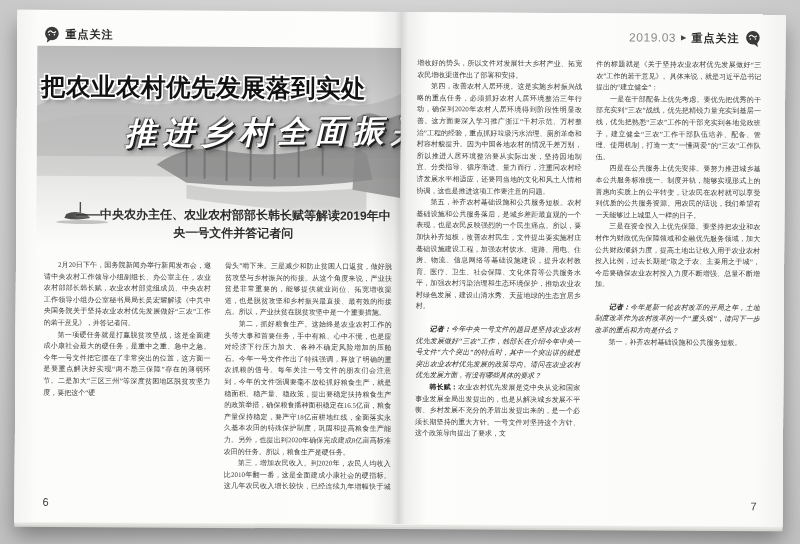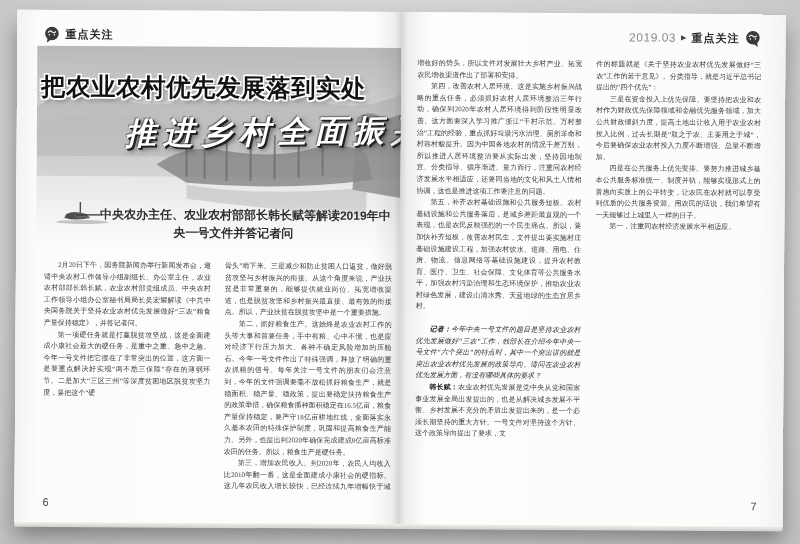--- a/index.html
+++ b/index.html
@@ -109,21 +109,21 @@
         <line x1="44" y1="156" x2="44" y2="168" stroke="#4d4d4d" stroke-width="1.4"></line>
         <ellipse cx="46" cy="176" rx="26" ry="2" fill="#8f8f8f" opacity="0.5"></ellipse>
       </svg>
       <div class="hero-title1">把农业农村优先发展落到实处</div>
       <div class="hero-title2">推进乡村全面振兴</div>
       <div class="hero-subtitle">——中央农办主任、农业农村部部长韩长赋等解读2019年中央一号文件并答记者问</div>
     </div>
 
     <div class="cols lp-cols">
       <div class="col">
-          <p class="para">2月20日下午，国务院新闻办举行新闻发布会，邀请中央农村工作领导小组副组长、办公室主任，农业农村部部长韩长赋，农业农村部党组成员、中央农村工作领导小组办公室秘书局局长吴宏耀解读《中共中央国务院关于坚持农业农村优先发展做好“三农”粮食产量保持稳定》，并答记者问。</p>
+          <p class="para">2月20日下午，国务院新闻办举行新闻发布会，邀请中央农村工作领导小组副组长、办公室主任，农业农村部部长韩长赋，农业农村部党组成员、中央农村工作领导小组办公室秘书局局长吴宏耀解读《中共中央国务院关于坚持农业农村优先发展做好“三农”工作的若干意见》，并答记者问。</p>
           <p class="para">第一项硬任务就是打赢脱贫攻坚战，这是全面建成小康社会最大的硬任务，是重中之重、急中之急。今年一号文件把它摆在了非常突出的位置，这方面一是要重点解决好实现“两不愁三保障”存在的薄弱环节。二是加大“三区三州”等深度贫困地区脱贫攻坚力度，要把这个“硬</p>
         </div>
       <div class="col">
           <p class="para noindent">骨头”啃下来。三是减少和防止贫困人口返贫，做好脱贫攻坚与乡村振兴的衔接。从这个角度来说，产业扶贫是非常重要的，能够提供就业岗位、拓宽增收渠道，也是脱贫攻坚和乡村振兴最直接、最有效的衔接点。所以，产业扶贫在脱贫攻坚中是一个重要措施。</p>
           <p class="para">第二，抓好粮食生产。这始终是农业农村工作的头等大事和首要任务，手中有粮、心中不慌，也是应对经济下行压力加大、各种不确定风险增加的压舱石。今年一号文件作出了特殊强调，释放了明确的重农抓粮的信号。每年关注一号文件的朋友们会注意到，今年的文件强调要毫不放松抓好粮食生产，就是稳面积、稳产量、稳政策，提出要稳定扶持粮食生产的政策举措，确保粮食播种面积稳定在16.5亿亩，粮食产量保持稳定，要严守18亿亩耕地红线，全面落实永久基本农田的特殊保护制度，巩固和提高粮食生产能力。另外，也提出到2020年确保完成建成8亿亩高标准农田的任务。所以，粮食生产是硬任务。</p>
           <p class="para">第三，增加农民收入。到2020年，农民人均收入比2010年翻一番，这是全面建成小康社会的硬指标。这几年农民收入增长较快，已经连续九年增幅快于城镇居民收入。今明两年要保持农民</p>
         </div>
     </div>
 
     <div class="pagenum pn-left">6</div>
@@ -147,22 +147,24 @@
 
     <div class="cols rp-cols">
       <div class="col">
           <p class="para noindent">增收好的势头，所以文件对发展壮大乡村产业、拓宽农民增收渠道作出了部署和安排。</p>
           <p class="para">第四，改善农村人居环境。这是实施乡村振兴战略的重点任务，必须抓好农村人居环境整治三年行动，确保到2020年农村人居环境得到阶段性明显改善。这方面要深入学习推广浙江“千村示范、万村整治”工程的经验，重点抓好垃圾污水治理、厕所革命和村容村貌提升。因为中国各地农村的情况千差万别，所以推进人居环境整治要从实际出发，坚持因地制宜、分类指导、循序渐进、量力而行，注重同农村经济发展水平相适应，还要同当地的文化和风土人情相协调，这也是推进这项工作要注意的问题。</p>
           <p class="para">第五，补齐农村基础设施和公共服务短板。农村基础设施和公共服务落后，是城乡差距最直观的一个表现，也是农民反映强烈的一个民生痛点。所以，要加快补齐短板，改善农村民生，文件提出要实施村庄基础设施建设工程，加强农村饮水、道路、用电、住房、物流、信息网络等基础设施建设，提升农村教育、医疗、卫生、社会保障、文化体育等公共服务水平，加强农村污染治理和生态环境保护，推动农业农村绿色发展，建设山清水秀、天蓝地绿的生态宜居乡村。</p>
           <p class="para reporter gap"><b>记者：</b>今年中央一号文件的题目是坚持农业农村优先发展做好“三农”工作，韩部长在介绍今年中央一号文件“六个突出”的特点时，其中一个突出讲的就是突出农业农村优先发展的政策导向。请问在农业农村优先发展方面，有没有哪些具体的要求？</p>
           <p class="para"><b>韩长赋：</b>农业农村优先发展是党中央从党和国家事业发展全局出发提出的，也是从解决城乡发展不平衡、乡村发展不充分的矛盾出发提出来的，是一个必须长期坚持的重大方针。一号文件对坚持这个方针、这个政策导向提出了要求，文</p>
         </div>
       <div class="col">
-          <p class="para noindent">件的标题就是《关于坚持农业农村优先发展做好“三农”工作的若干意见》。分类指导，就是习近平总书记提出的“四个优先”：</p>
+          <p class="para noindent">件的标题就是《关于坚持农业农村优先发展做好“三农”工作的若干意见》。具体来说，就是习近平总书记提出的“建立健全”：</p>
+          <p class="para">一是在干部配备上优先考虑。要优先把优秀的干部充实到“三农”战线，优先把精锐力量充实到基层一线，优先把熟悉“三农”工作的干部充实到各地党政班子，建立健全“三农”工作干部队伍培养、配备、管理、使用机制，打造一支“一懂两爱”的“三农”工作队伍。</p>
+          <p class="para">四是在公共服务上优先安排。要努力推进城乡基本公共服务标准统一、制度并轨，能够实现形式上的普惠向实质上的公平转变，让农民在农村就可以享受到优质的公共服务资源。用农民的话说，我们希望有一天能够过上城里人一样的日子。</p>
           <p class="para">三是在资金投入上优先保障。要坚持把农业和农村作为财政优先保障领域和金融优先服务领域，加大公共财政倾斜力度，提高土地出让收入用于农业农村投入比例，过去长期是“取之于农、主要用之于城”，今后要确保农业农村投入力度不断增强、总量不断增加。</p>
-          <p class="para">四是在公共服务上优先安排。要努力推进城乡基本公共服务标准统一、制度并轨，能够实现形式上的普惠向实质上的公平转变，让农民在农村就可以享受到优质的公共服务资源。用农民的话说，我们希望有一天能够过上城里人一样的日子。</p>
-          <p class="para">第一，注重同农村经济发展水平相适应。</p>
+          <p class="para reporter gap"><b>记者：</b>今年是新一轮农村改革的开局之年，土地制度改革作为农村改革的一个“重头戏”，请问下一步改革的重点和方向是什么？</p>
+          <p class="para">第一，补齐农村基础设施和公共服务短板。</p>
         </div>
     </div>
 
     <div class="pagenum pn-right">7</div>
   </div>
 </div>
 
 </body></html>

